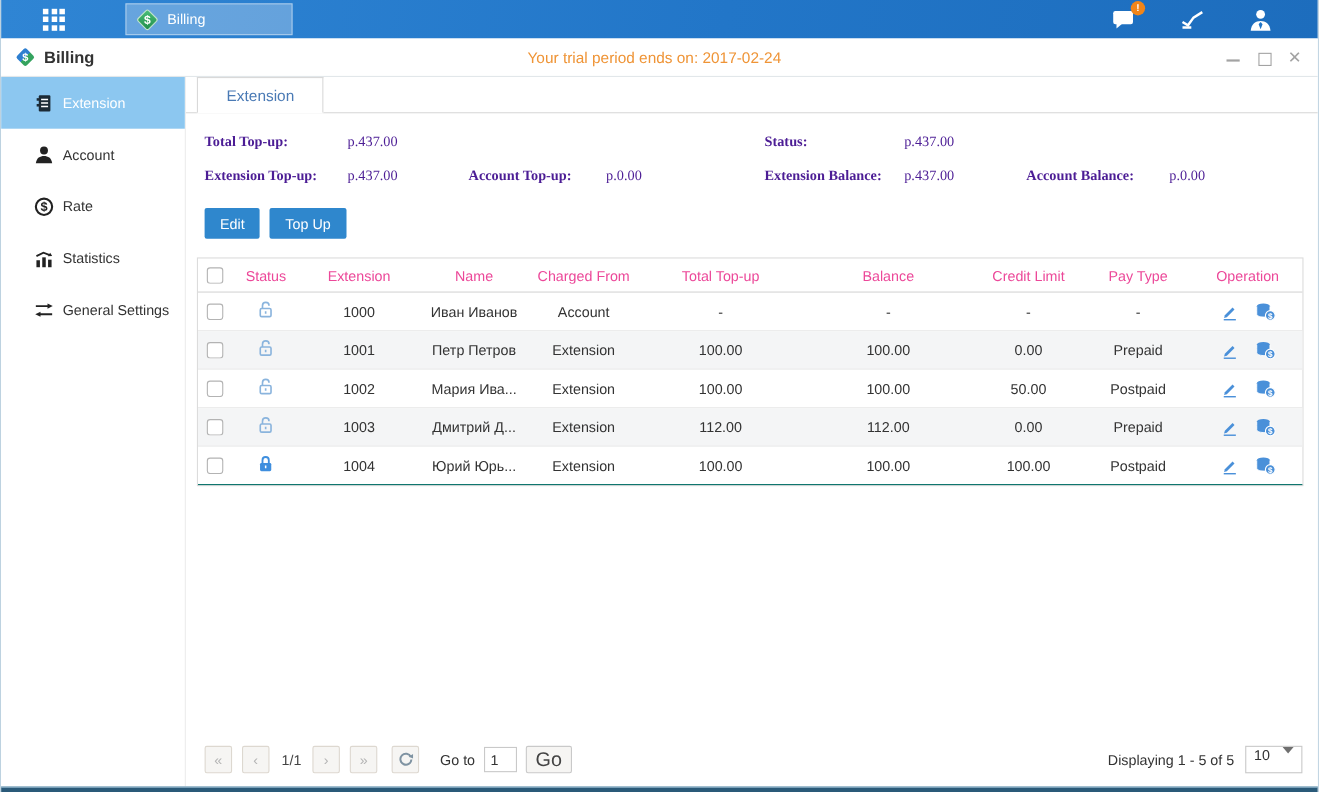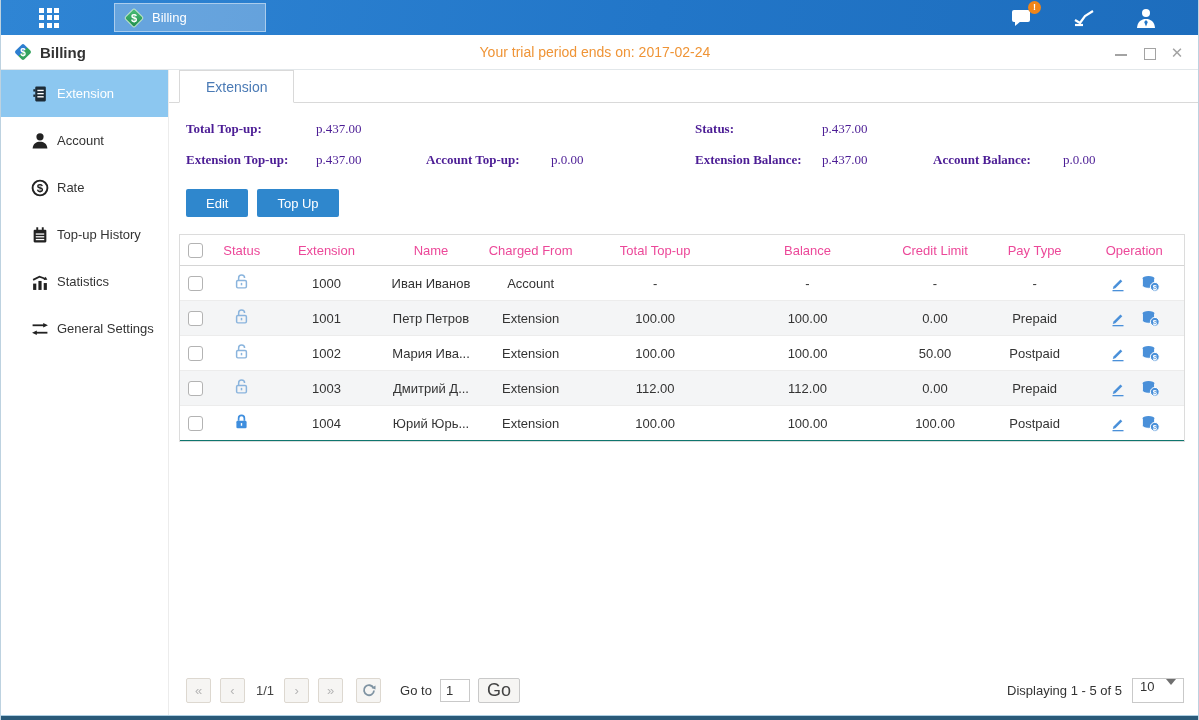--- a/index.html
+++ b/index.html
@@ -51,21 +51,21 @@
 
   
   .stats { margin:10px 13px 0 17px; display:grid;
            grid-template-columns:130px 110px 125px 144px 127px 111px 130px auto;
            grid-auto-rows:31px; align-items:center; font-size:13px; color:#4c1d95;font-family:Liberation Serif, serif; }
   .stats .lbl { font-weight:bold; }
 
   
   .actions { margin:14px 0 0 17px; display:flex; gap:9px; }
   .btn-primary { background:#2f87cd; color:#fff; border:none; border-radius:2px; height:28px;
-                 padding:0 20px; font-size:13px; font-family:inherit; cursor:pointer; }
+                 padding:0 14px; font-size:13px; font-family:inherit; cursor:pointer; }
 
   
   .table { margin:17px 13px 0 10px; border:1px solid #dcdcdc; font-size:13px; color:#333; }
   .trow, .thead { display:flex; align-items:center; }
   .thead { height:31px; color:#ec4899; border-bottom:1px solid #d5d5d5; }
   .trow { height:35px; border-bottom:1px solid #ececec; }
   .trow:nth-child(even) { background:#f4f5f6; }
   .trow:last-child { border-bottom:1px solid #0f766e; }
   .c { text-align:center; overflow:hidden; white-space:nowrap; }
   .c-check { width:32px; } .c-status { width:60px; } .c-ext { width:110px; } .c-name { width:100px; }
@@ -191,31 +191,20 @@
           <path d="M1.5 15.5 C2 10.8 5.2 9.2 8.5 9.2 s6.5 1.6 7 6.3 Z" fill="#222"></path>
         </svg>
         <span>Account</span>
       </div>
       <div class="side-item">
         <svg width="18" height="18" viewBox="0 0 17 17">
           <circle cx="8.5" cy="8.5" r="7" fill="none" stroke="#222" stroke-width="1.8"></circle>
           <text x="8.5" y="12.5" font-size="11" font-weight="bold" fill="#222" text-anchor="middle" font-family="Liberation Sans, sans-serif">$</text>
         </svg>
         <span>Rate</span>
-      </div>
-      <div class="side-item">
-        <svg width="18" height="18" viewBox="0 0 17 17">
-          <rect x="2.5" y="3.5" width="12" height="12" rx="1" fill="#222"></rect>
-          <rect x="5" y="1.2" width="1.8" height="3.6" fill="#222"></rect>
-          <rect x="10.2" y="1.2" width="1.8" height="3.6" fill="#222"></rect>
-          <rect x="4.5" y="7" width="8" height="1.2" fill="#fff"></rect>
-          <rect x="4.5" y="9.6" width="8" height="1.2" fill="#fff"></rect>
-          <rect x="4.5" y="12.2" width="8" height="1.2" fill="#fff"></rect>
-        </svg>
-        <span>Top-up History</span>
       </div>
       <div class="side-item">
         <svg width="18" height="18" viewBox="0 0 17 17">
           <rect x="2" y="10" width="3" height="6" fill="#222"></rect>
           <rect x="7" y="7.5" width="3" height="8.5" fill="#222"></rect>
           <rect x="12" y="9.5" width="3" height="6.5" fill="#222"></rect>
           <polyline points="2,6.5 8,3.5 13.5,5.5" fill="none" stroke="#222" stroke-width="1.6"></polyline>
           <polygon points="15.5,6.3 11.8,6.5 13.8,3.6" fill="#222"></polygon>
         </svg>
         <span>Statistics</span>

